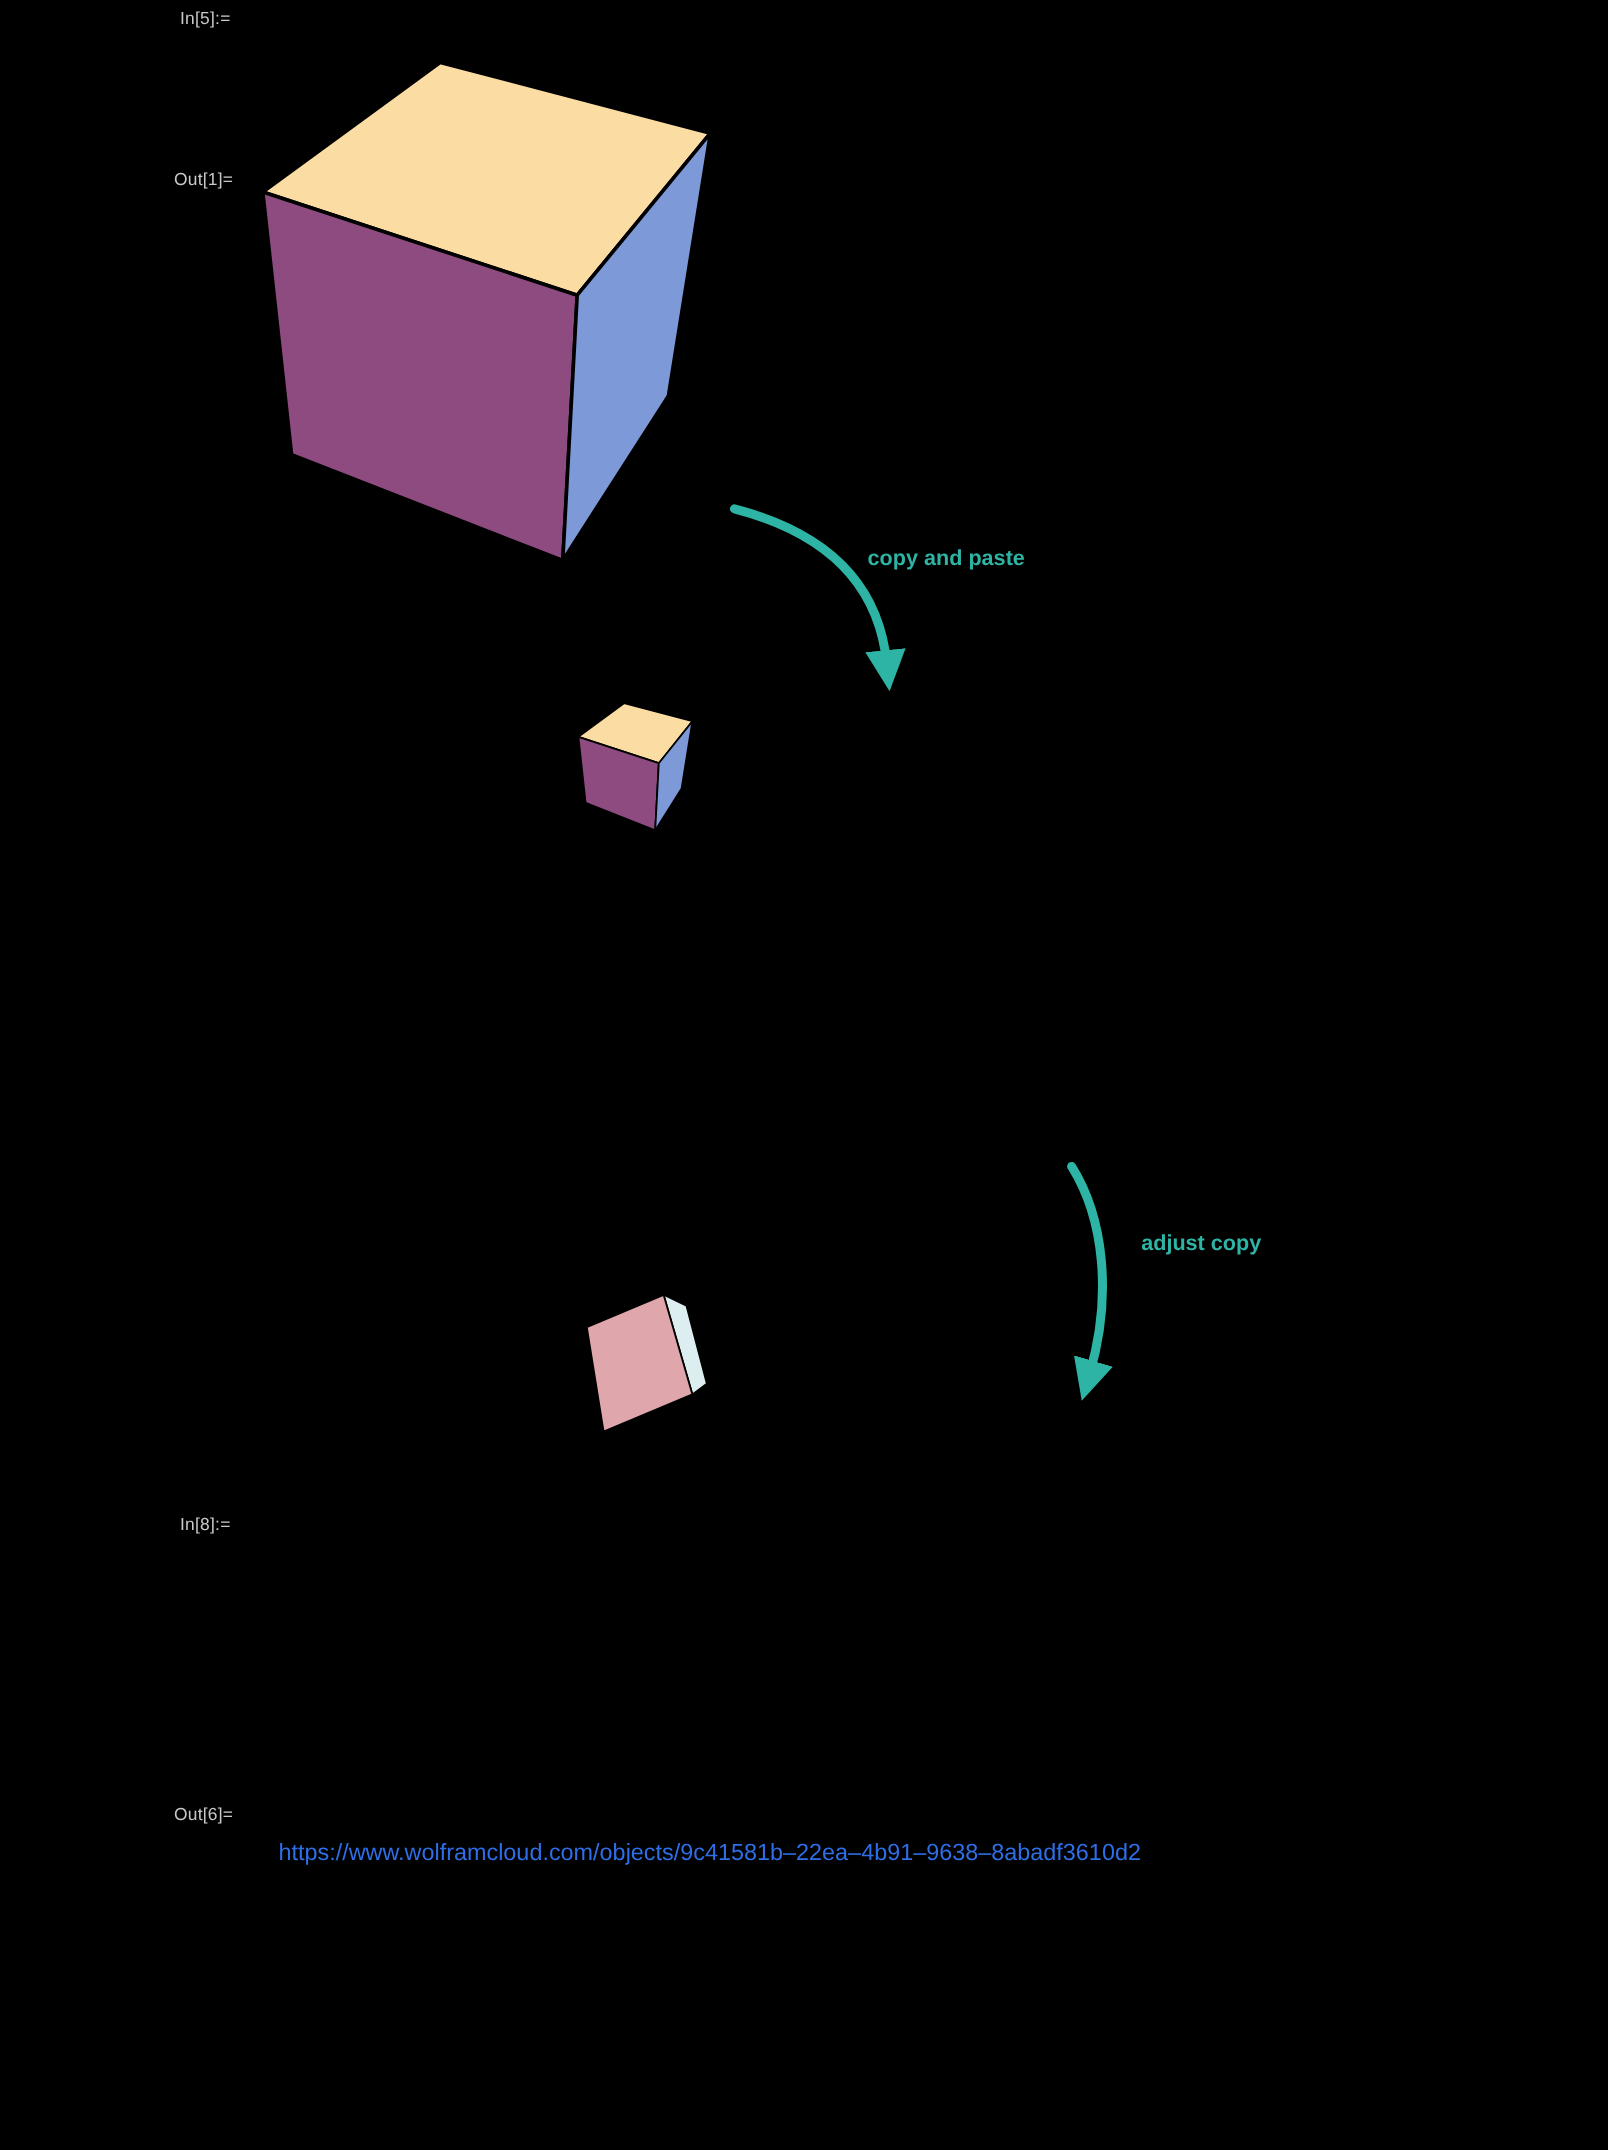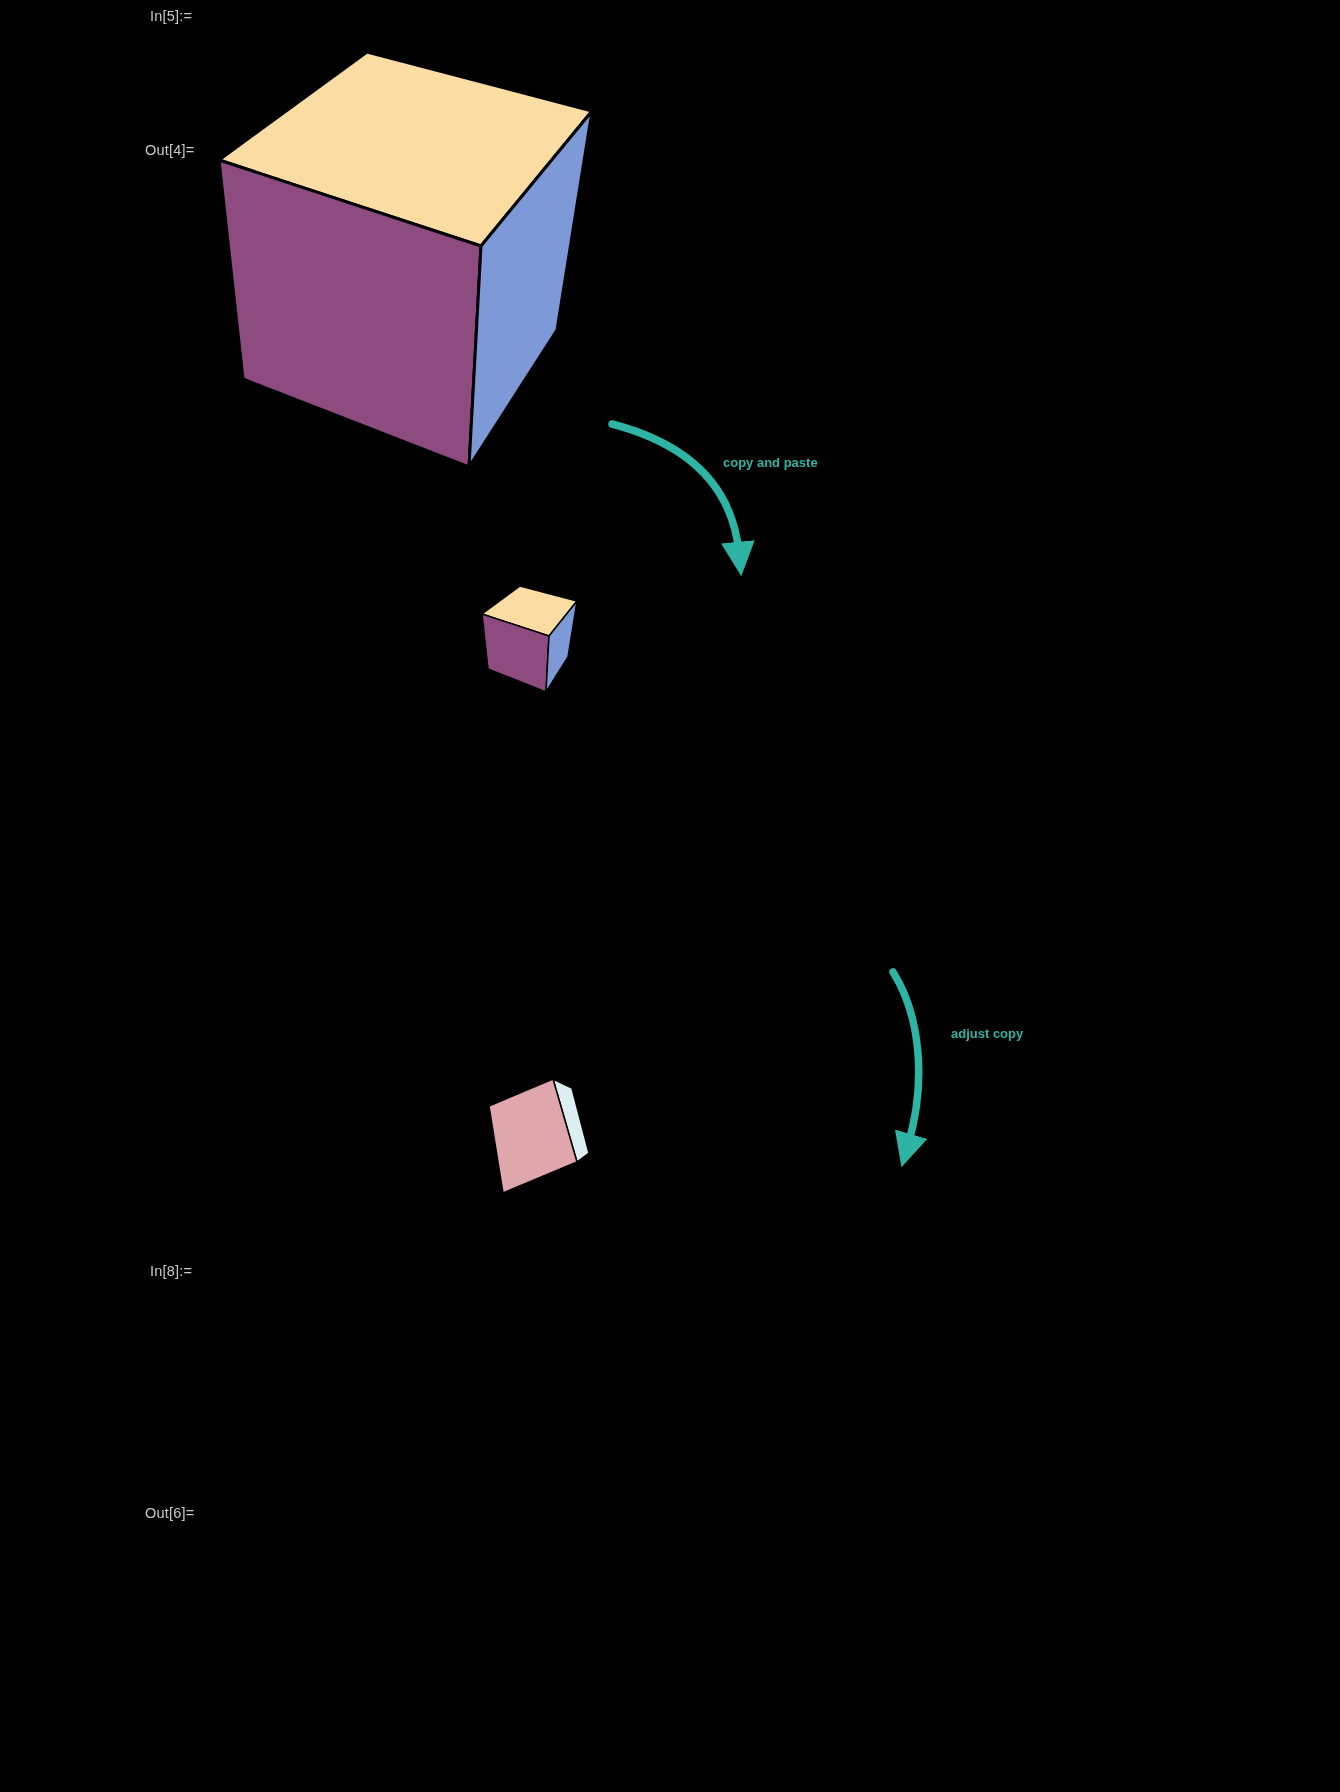--- a/index.html
+++ b/index.html
@@ -17,21 +17,21 @@
   .cell-label {
     position: absolute;
     color: var(--cell-label, #c9c9c9);
     font-size: 14.5px;
     white-space: nowrap;
     letter-spacing: 0.2px;
   }
   .annotation {
     position: absolute;
     color: var(--annotation-teal, #2eb4a4);
-    font-size: 13px;
+    font-size: 18px;
     font-weight: 600;
     white-space: nowrap;
   }
   .cloud-link {
     position: absolute;
     color: var(--link-blue, #2e6ee6);
     font-size: 19.5px;
     white-space: nowrap;
     cursor: pointer;
     text-decoration: none;
@@ -41,21 +41,21 @@
   .edge2 { stroke: #000; stroke-width: 1.5; stroke-linejoin: round; }
   .arrow-path { fill: none; stroke-width: 7.5; stroke-linecap: round; }
 </style>
 </head>
 <body>
 
 <div class="canvas">
 
   <span class="cell-label" style="left:150px; top:8px;">In[5]:=</span>
 
-  <span class="cell-label" style="left:145px; top:142px;">Out[4]=</span>
+  <span class="cell-label" style="left:145px; top:142px;">Out[1]=</span>
 
   <svg style="left:210px; top:45px;" width="400" height="435" viewBox="0 0 400 435">
     <polygon class="edge" points="157,7 382,66 271,201 9,115" fill="#fbdda4"></polygon>
     <polygon class="edge" points="9,115 271,201 259,422 33,334" fill="#8d4b80"></polygon>
     <polygon class="edge" points="271,201 382,66 347,285 259,422" fill="#7e99d8"></polygon>
   </svg>
 
   <svg style="left:600px; top:415px;" width="175" height="170" viewBox="0 0 175 170">
     <defs>
       <marker id="ah1" markerWidth="5" markerHeight="5" refX="1.5" refY="2.25" orient="auto">
@@ -86,14 +86,15 @@
 
   <svg style="left:480px; top:1070px;" width="125" height="135" viewBox="0 0 125 135">
     <polygon class="edge2" points="73,9 92,18 109,83 97,92" fill="#dceef0"></polygon>
     <polygon class="edge2" points="9,36 73,9 97,92 23,123" fill="#dfa6ab"></polygon>
   </svg>
 
   <span class="cell-label" style="left:150px; top:1263px;">In[8]:=</span>
 
   <span class="cell-label" style="left:145px; top:1505px;text-align:center;">Out[6]=</span>
 
+  <a class="cloud-link" style="left:232px; top:1533px;">https://www.wolframcloud.com/objects/9c41581b–22ea–4b91–9638–8abadf3610d2</a>
 
 </div>
 
 </body></html>

